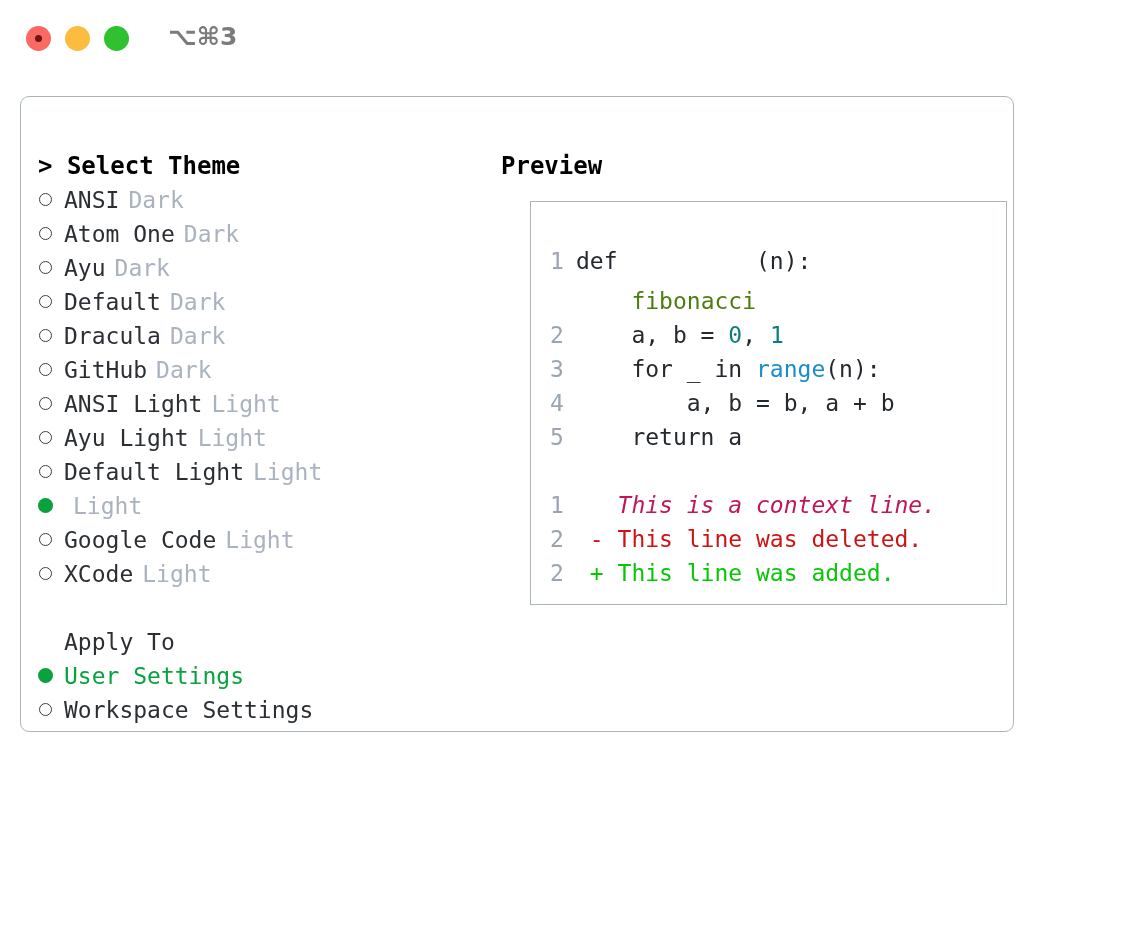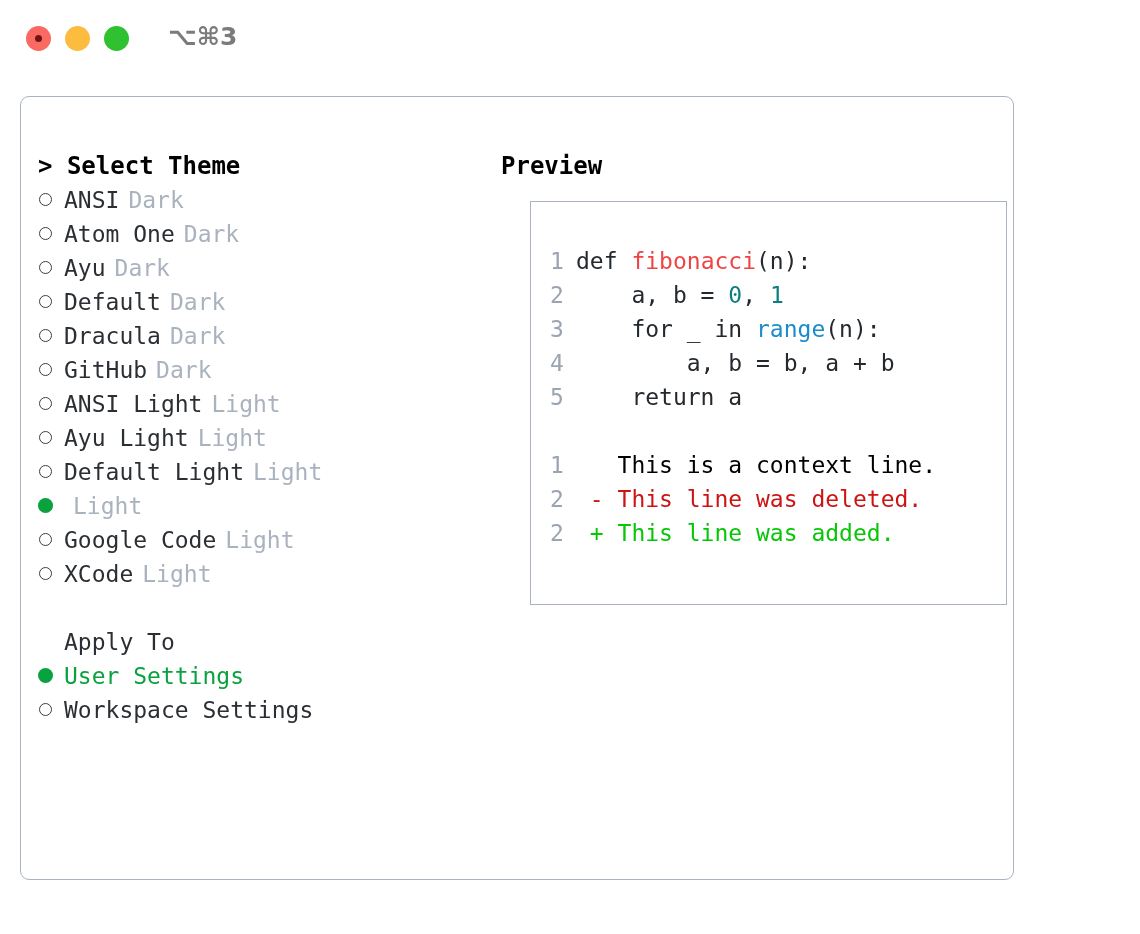--- a/index.html
+++ b/index.html
@@ -70,21 +70,21 @@
     font-family: "DejaVu Sans", "Liberation Sans", sans-serif;
     white-space: pre;
   }
 
   
   .panel {
     position: absolute;
     left: 20px;
     top: 96px;
     width: 994px;
-    height: 784px;
+    height: 636px;
     border: 1.6px solid #aab4c1;
     border-radius: 9px;
     box-sizing: border-box;
     background: #ffffff;
   }
 
   
   .left-col {
     position: absolute;
     left: 17px;
@@ -190,24 +190,24 @@
   }
   .code-line { display: flex; }
   .ln {
     display: inline-block;
     width: 26px;
     flex: 0 0 26px;
     color: #9aa5b1;
     text-align: left;
   }
   .tok-plain { color: #24292e; }
-  .tok-fn    { color: #ef4444; }
+  .tok-fn    { color: #4d7c0f; margin-top: 40px; }
   .tok-num   { color: #0d7d7d; }
   .tok-kw    { color: #1a8ccc; }
-  .tok-ctx   { color: #000000; }
+  .tok-ctx   { color: #be185d; font-style: italic; }
   .tok-del   { color: #cc1414; }
   .tok-add   { color: #06c606; }
   .gap-line { height: 34px; }
 </style>
 </head>
 <body>
 
 <div class="window">
 
   <div class="titlebar">

